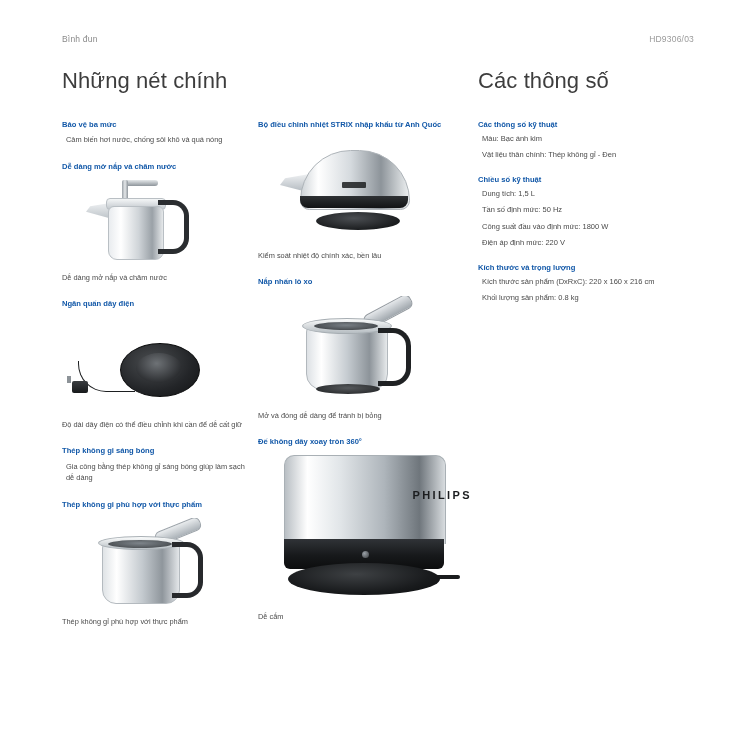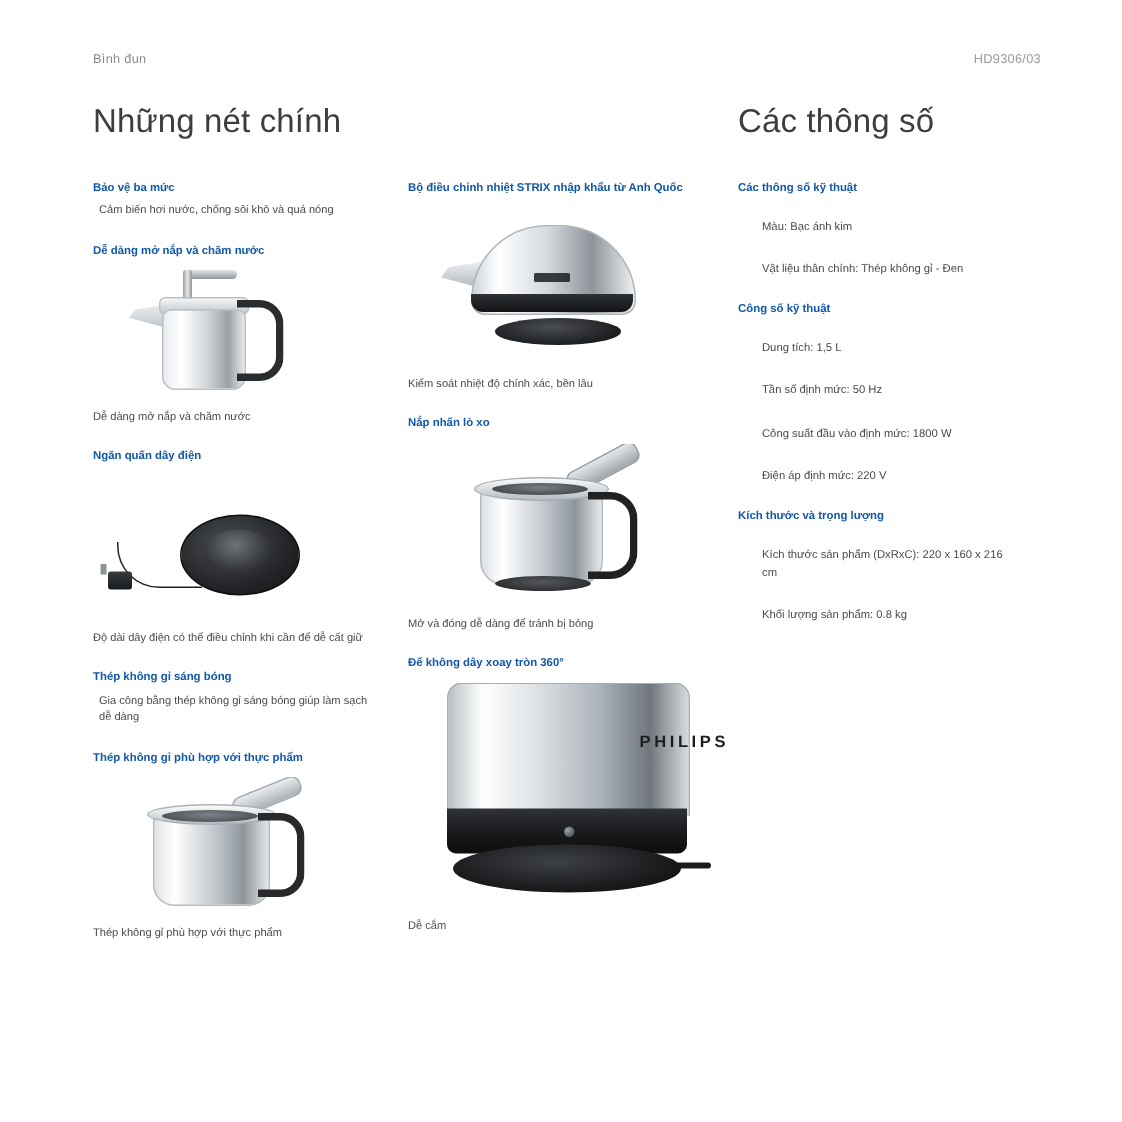--- a/index.html
+++ b/index.html
@@ -50,21 +50,20 @@
   h1 {
     font-size: 22px;
     font-weight: 400;
     color: #3d3d3d;
     margin: 0 0 26px 0;
     letter-spacing: .1px;
   }
   
   .left-inner {
     display: flex;
-    gap: 14px;
   }
   .lc {
     width: 196px;
   }
   .block {
     margin-bottom: 16px;
   }
   .blk-title {
     font-size: 7.6px;
     font-weight: bold;
@@ -95,21 +94,21 @@
   .spec-head {
     font-size: 7.6px;
     font-weight: bold;
     color: #1258a8;
     margin: 0 0 4px 0;
   }
   .spec-line {
     font-size: 7.5px;
     color: #4a4a4a;
     line-height: 1.62;
-    margin: 16px;
+    margin: 4px;
   }
   
   .img-box {
     position: relative;
     overflow: hidden;
     background: #ffffff;
   }
   
   #fig-pour { width: 186px; height: 86px; }
   #fig-pour .body {
@@ -411,21 +410,21 @@
     <div class="col-right">
       <h1>Các thông số</h1>
 
       <div class="spec-group">
         <p class="spec-head">Các thông số kỹ thuật</p>
         <p class="spec-line">Màu: Bạc ánh kim</p>
         <p class="spec-line">Vật liệu thân chính: Thép không gỉ - Đen</p>
       </div>
 
       <div class="spec-group">
-        <p class="spec-head">Công số kỹ thuật</p>
+        <p class="spec-head">Chiều số kỹ thuật</p>
         <p class="spec-line">Dung tích: 1,5 L</p>
         <p class="spec-line">Tần số định mức: 50 Hz</p>
         <p class="spec-line">Công suất đầu vào định mức: 1800 W</p>
         <p class="spec-line">Điện áp định mức: 220 V</p>
       </div>
 
       <div class="spec-group">
         <p class="spec-head">Kích thước và trọng lượng</p>
         <p class="spec-line">Kích thước sản phẩm (DxRxC): 220 x 160 x 216 cm</p>
         <p class="spec-line">Khối lượng sản phẩm: 0.8 kg</p>

